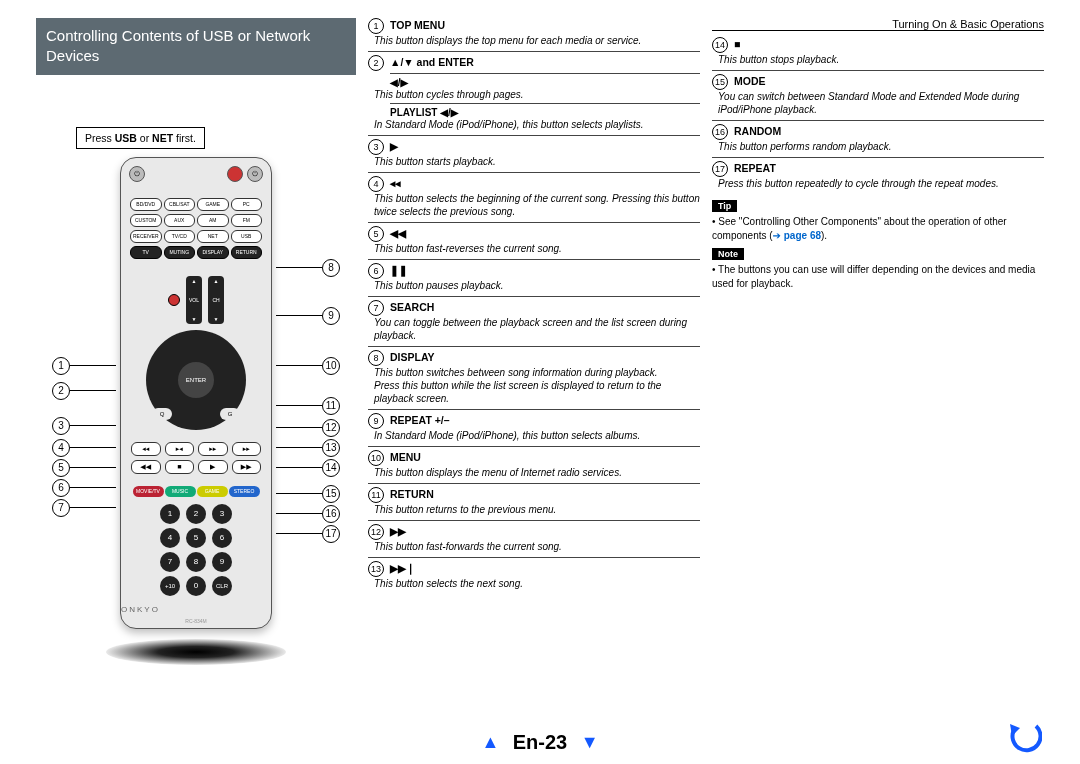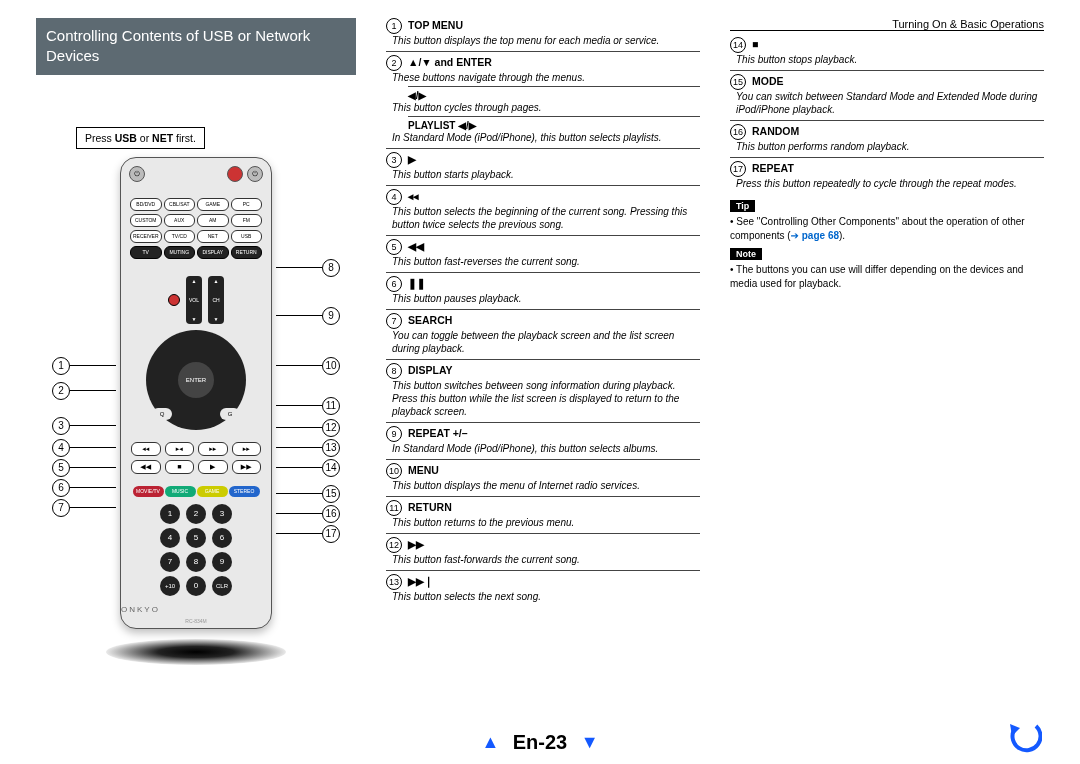--- a/index.html
+++ b/index.html
@@ -8,21 +8,21 @@
     font-size: 10.5px;
     color: #000;
     background: #fff;
     width: 1080px;
     height: 764px;
     position: relative;
   }
   .page {
     padding: 18px 36px 18px 36px;
     display: flex;
-    gap: 30px;
+    gap: 12px;
   }
   .col { flex: 1 1 0; min-width: 0; }
   .breadcrumb {
     text-align: right;
     font-size: 11px;
     border-bottom: 1px solid #000;
     padding-bottom: 0;
     margin-bottom: 6px;
   }
   .title-bar {
@@ -293,21 +293,20 @@
           <span class="circ">1</span>
           <span>TOP MENU</span>
         </div>
         <div class="item-desc">This button displays the top menu for each media or service.</div>
       </div>
       <div class="item">
         <div class="item-head">
           <span class="circ">2</span>
           <span>▲/▼ and ENTER</span>
         </div>
-        <div class="item-desc">These buttons navigate through the menus.</div>
         <div class="smallrule" style="margin-left:22px"></div>
         <div class="subhead">◀/▶</div>
         <div class="item-desc">This button cycles through pages.</div>
         <div class="smallrule" style="margin-left:22px"></div>
         <div class="subhead">PLAYLIST ◀/▶</div>
         <div class="item-desc">In Standard Mode (iPod/iPhone), this button selects playlists.</div>
       </div>
       <div class="item">
         <div class="item-head">
           <span class="circ">3</span>

